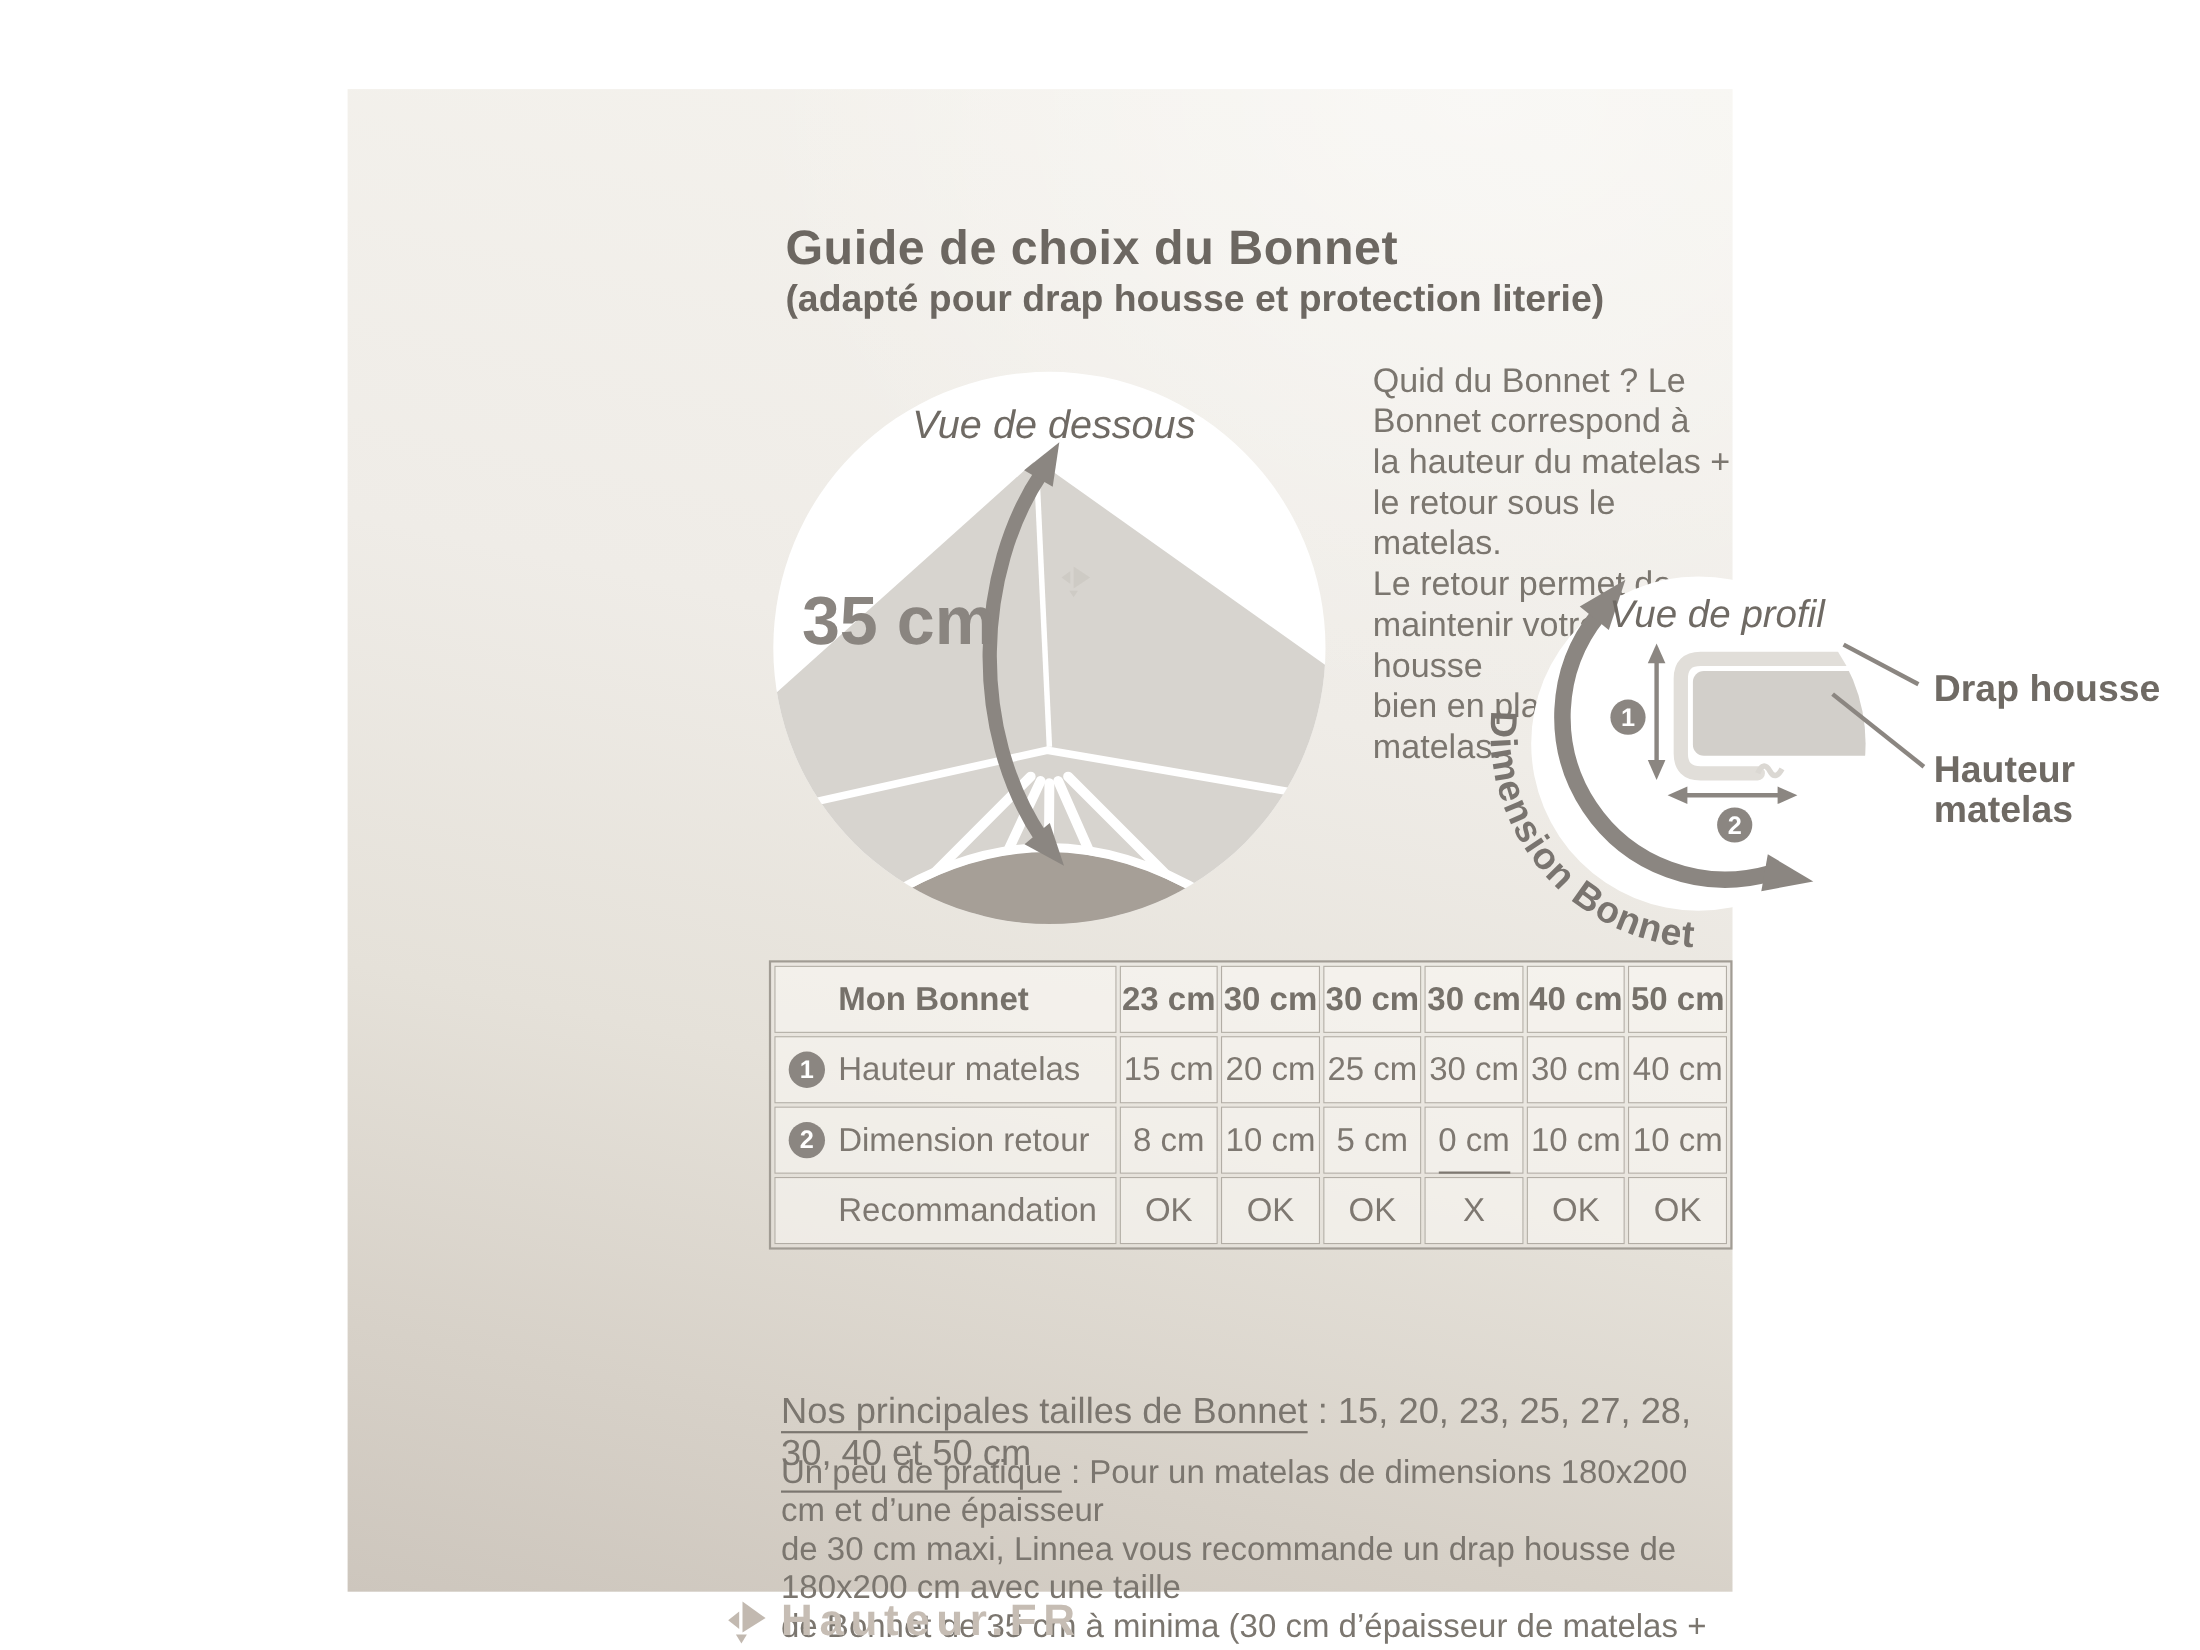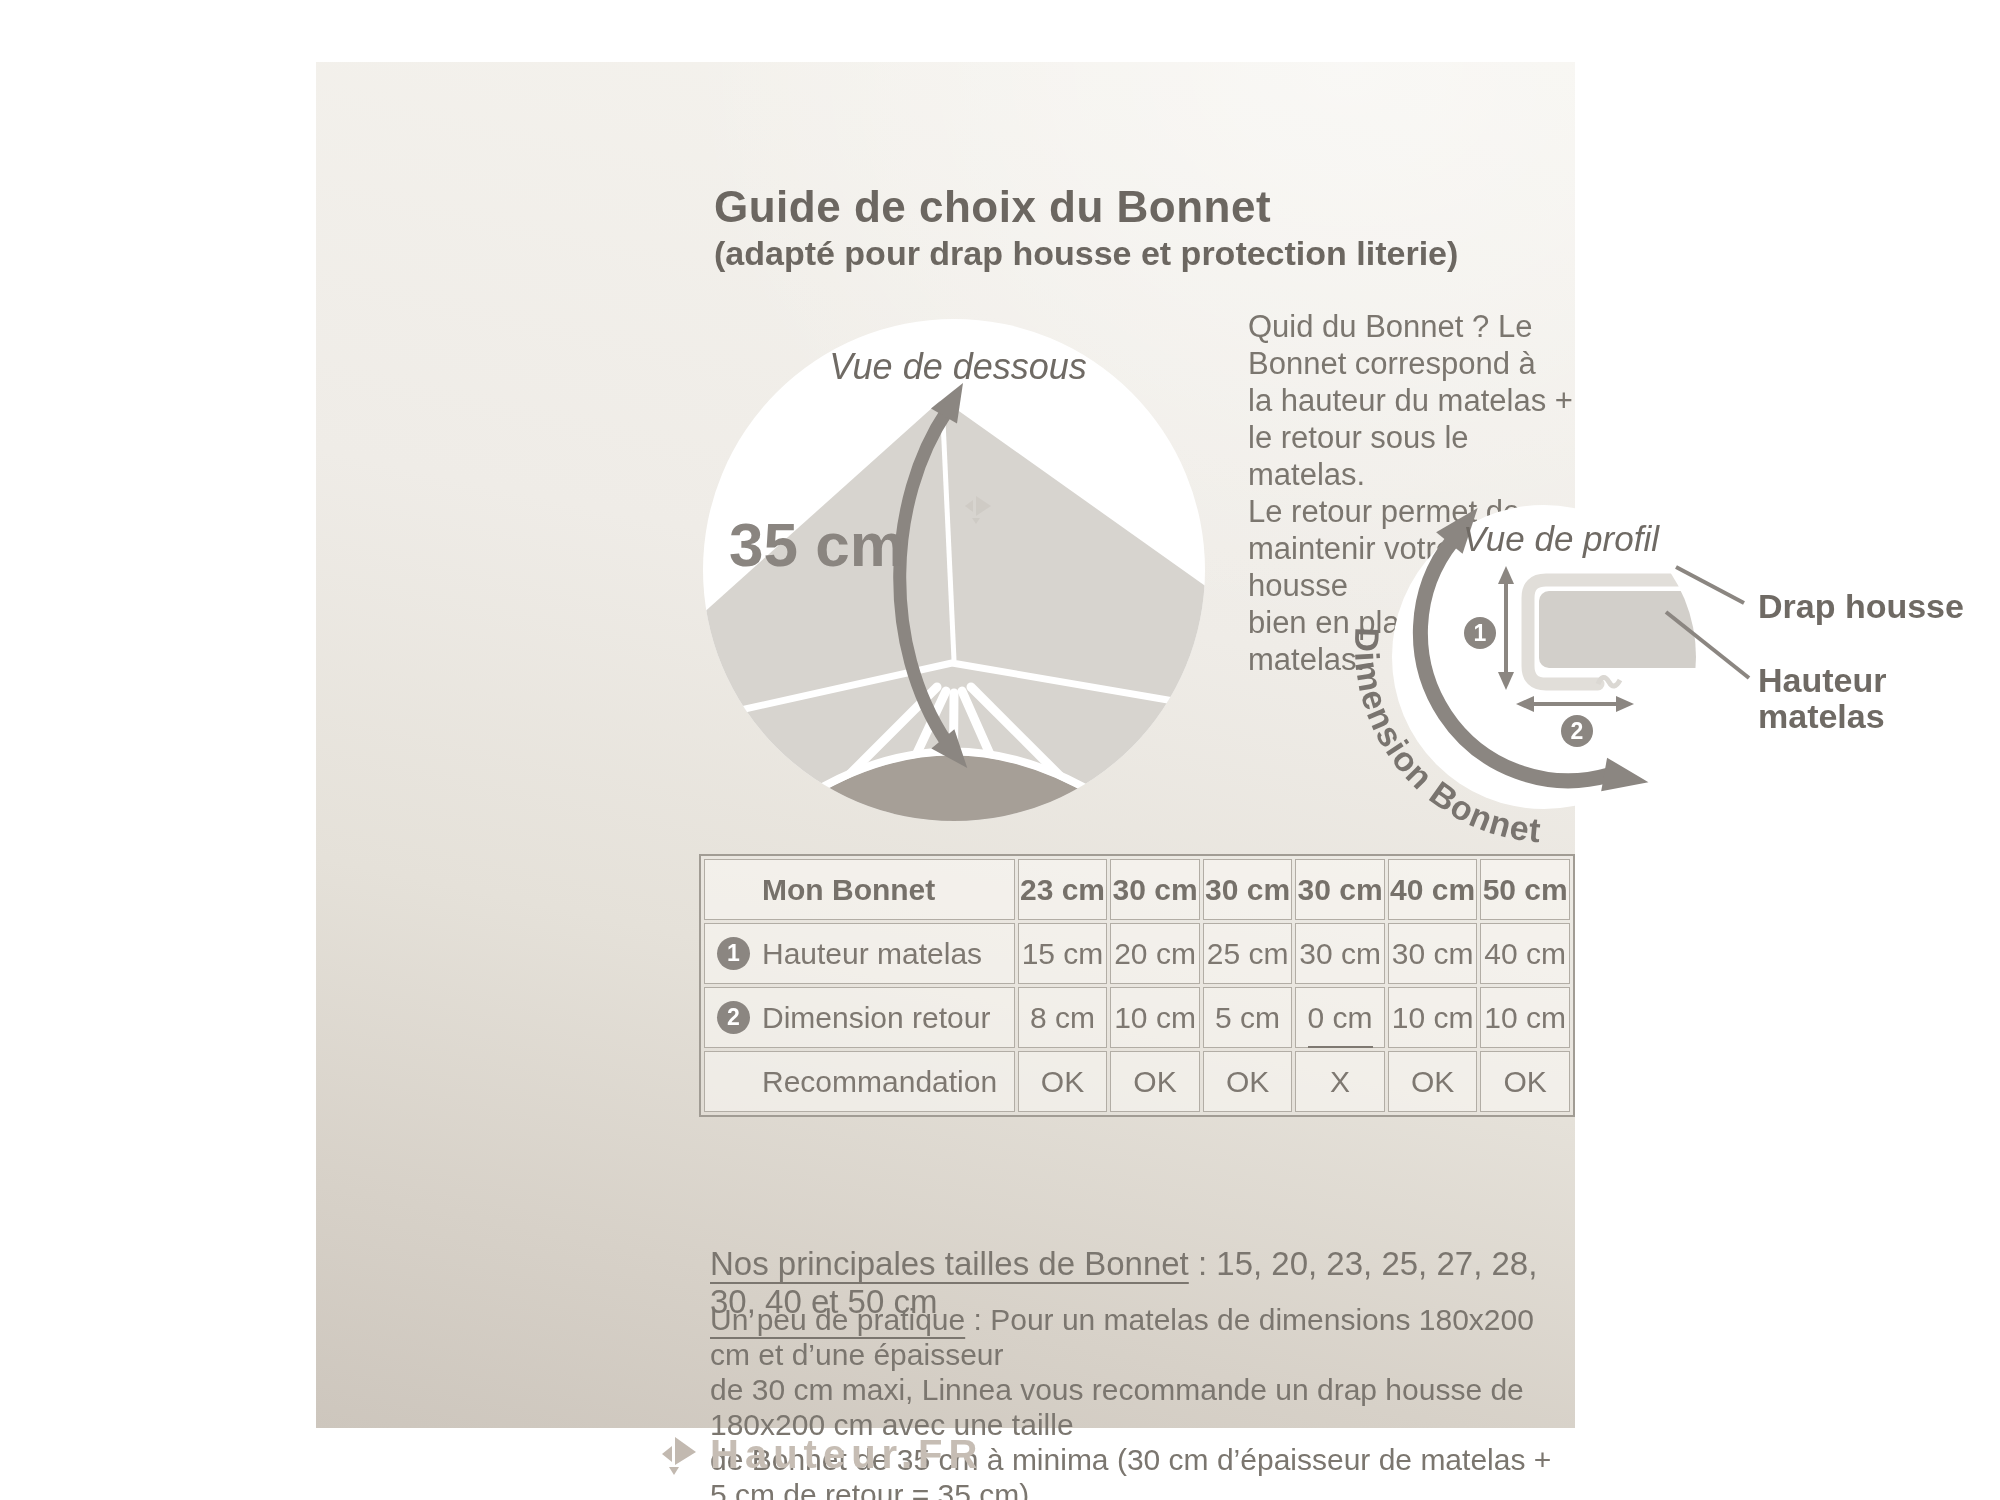--- a/index.html
+++ b/index.html
@@ -2,21 +2,21 @@
 <html><head>
 <meta charset="utf-8">
 <style>
   html,body{margin:0;padding:0;}
   body{
     width:2000px;height:1500px;background:#ffffff;position:relative;overflow:hidden;
     font-family:"Liberation Sans", sans-serif;color:#7b766f;
   }
   .abs{position:absolute;}
   .card{
-    left:316px;top:62px;width:1259px;height:1366px;
+    left:316px;top:81px;width:1259px;height:1366px;
     background:
       radial-gradient(90% 70% at 82% 0%, rgba(255,255,255,0.45), rgba(255,255,255,0) 60%),
       linear-gradient(192deg,#f5f3ee 0%,#efece7 40%,#e5e1d9 65%,#d7d1c8 85%,#cdc6bd 100%);
   }
   .title{left:398px;top:120px;font-size:44px;font-weight:bold;color:#6c6761;letter-spacing:0.5px;}
   .subtitle{left:398px;top:172px;font-size:34px;font-weight:bold;color:#6c6761;}
   .intro{left:932px;top:246px;font-size:31px;line-height:37px;color:#7b766f;}
   .foot{left:394px;top:1092px;font-size:30px;line-height:38px;color:#7b766f;}
   .sizes{left:394px;top:1183px;font-size:33px;color:#7b766f;}
   .practice{left:394px;top:1240px;font-size:30px;line-height:35px;color:#7b766f;}

